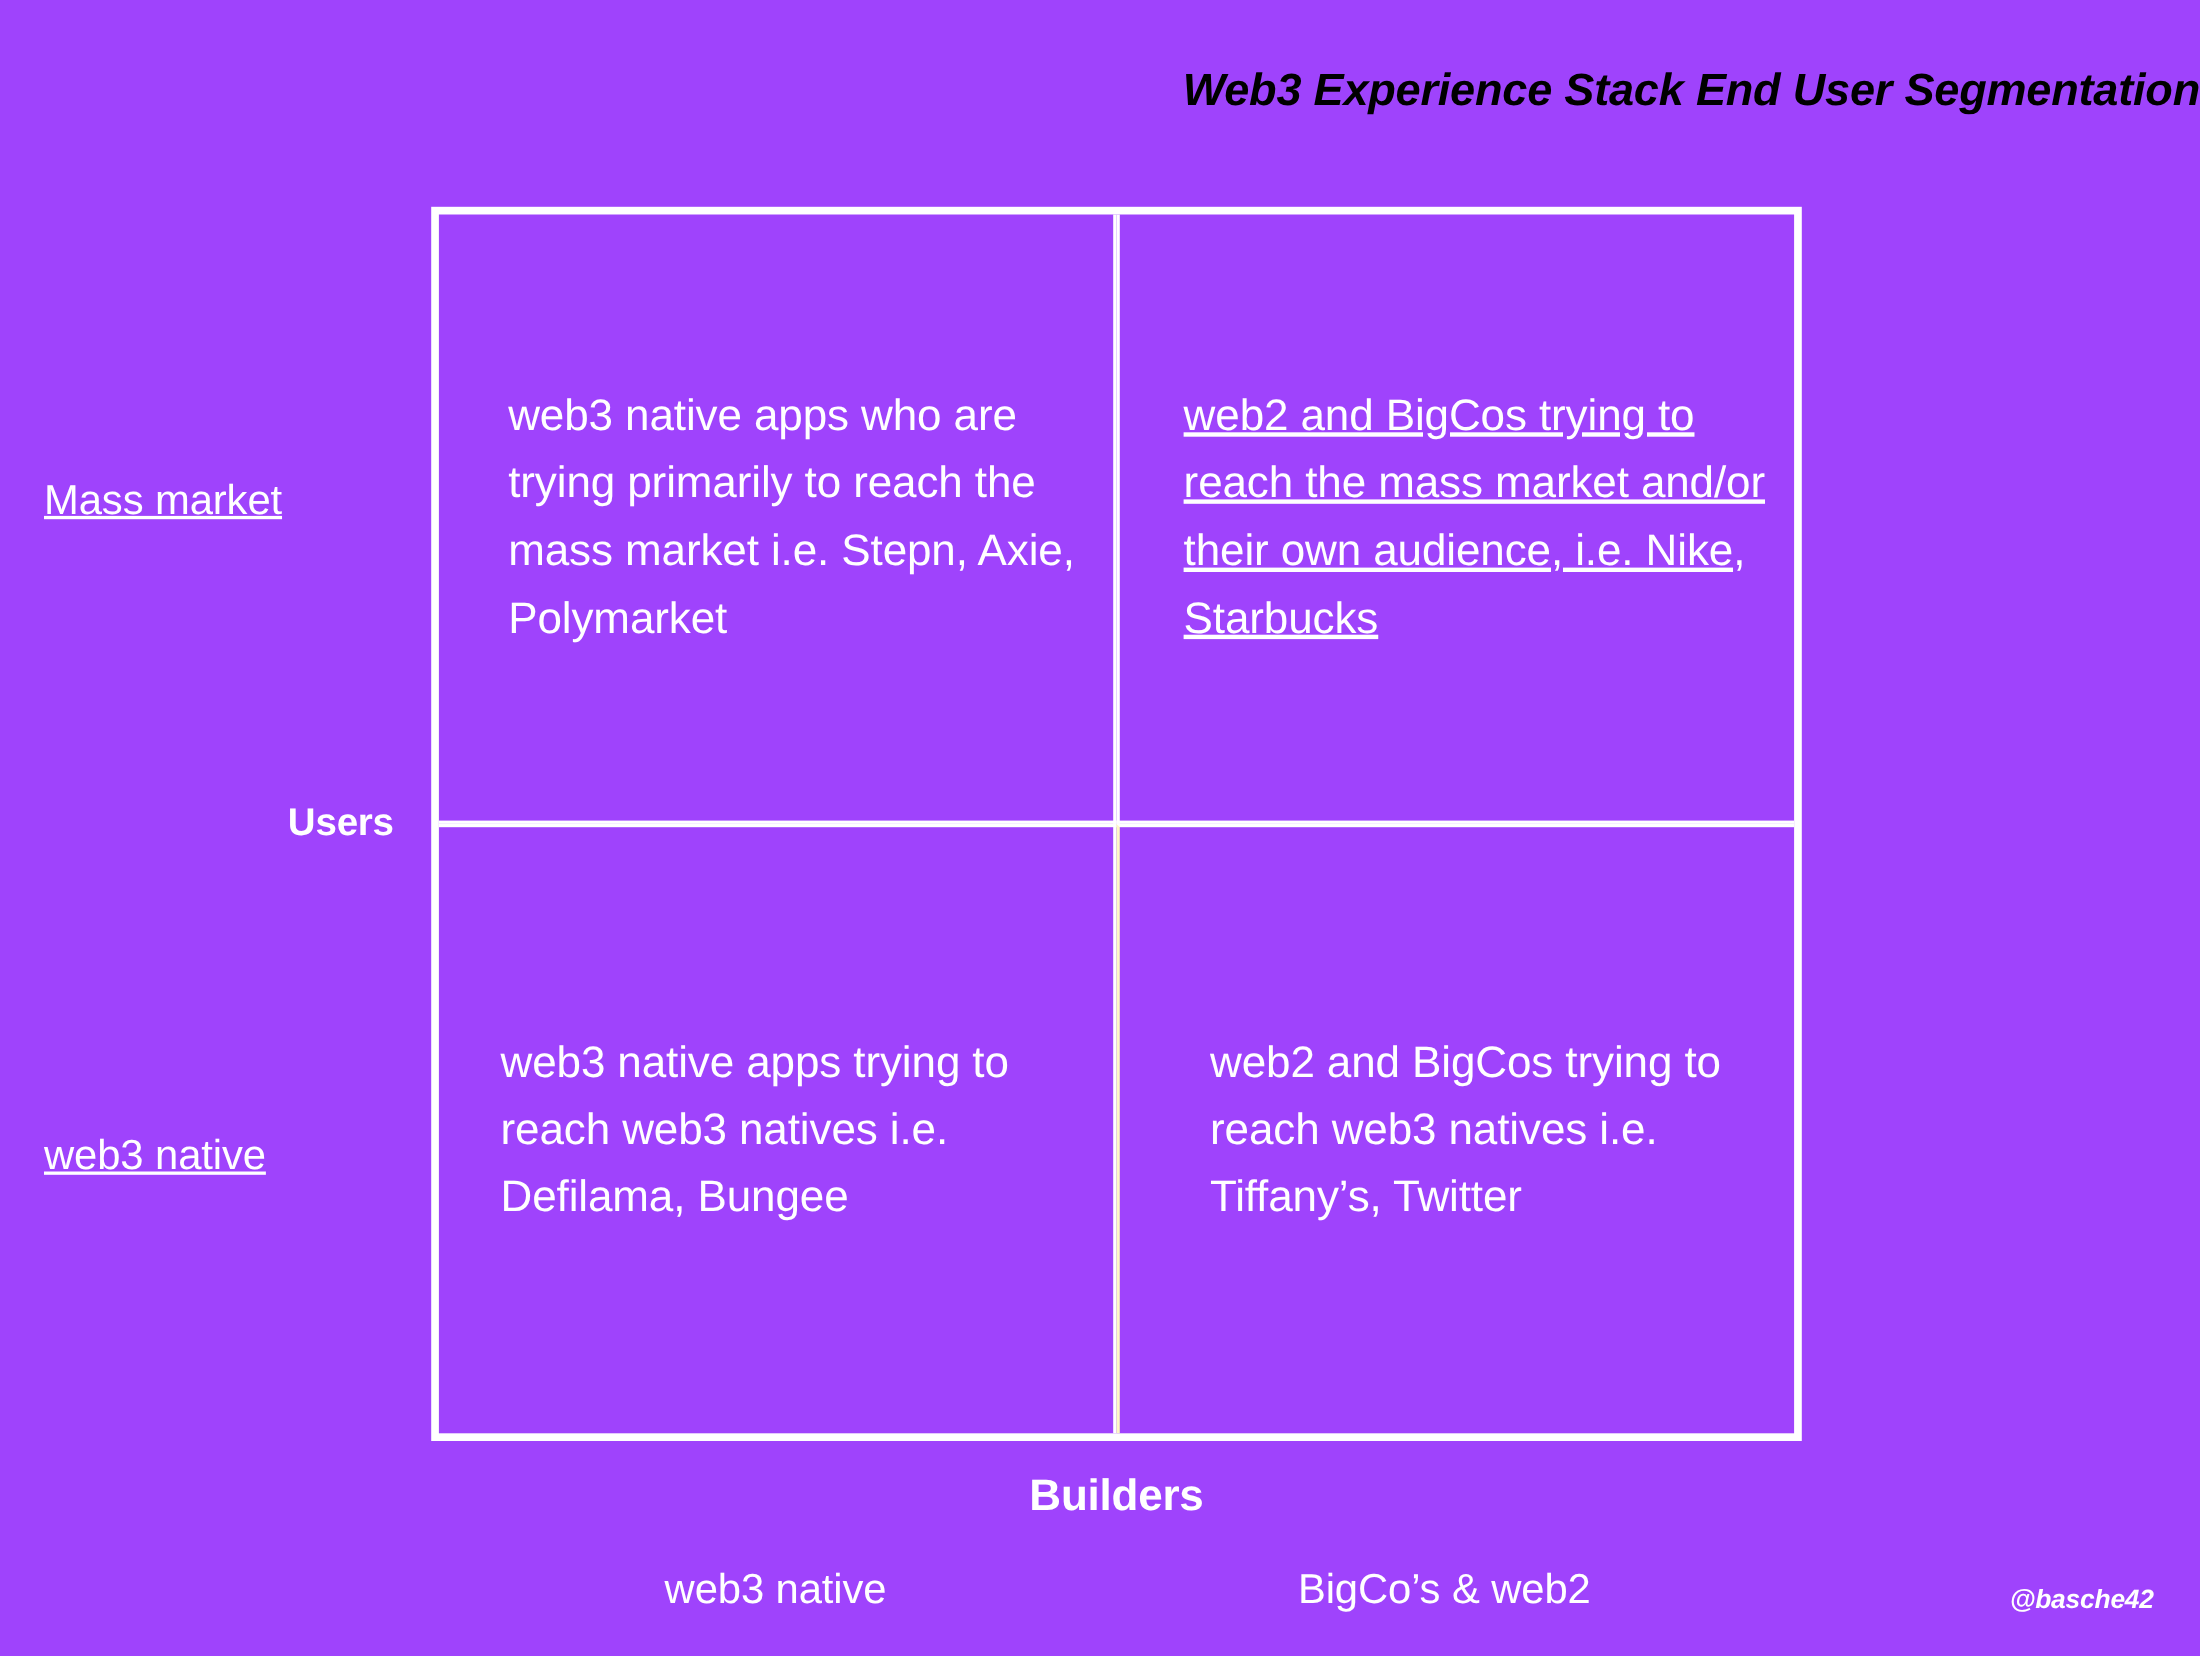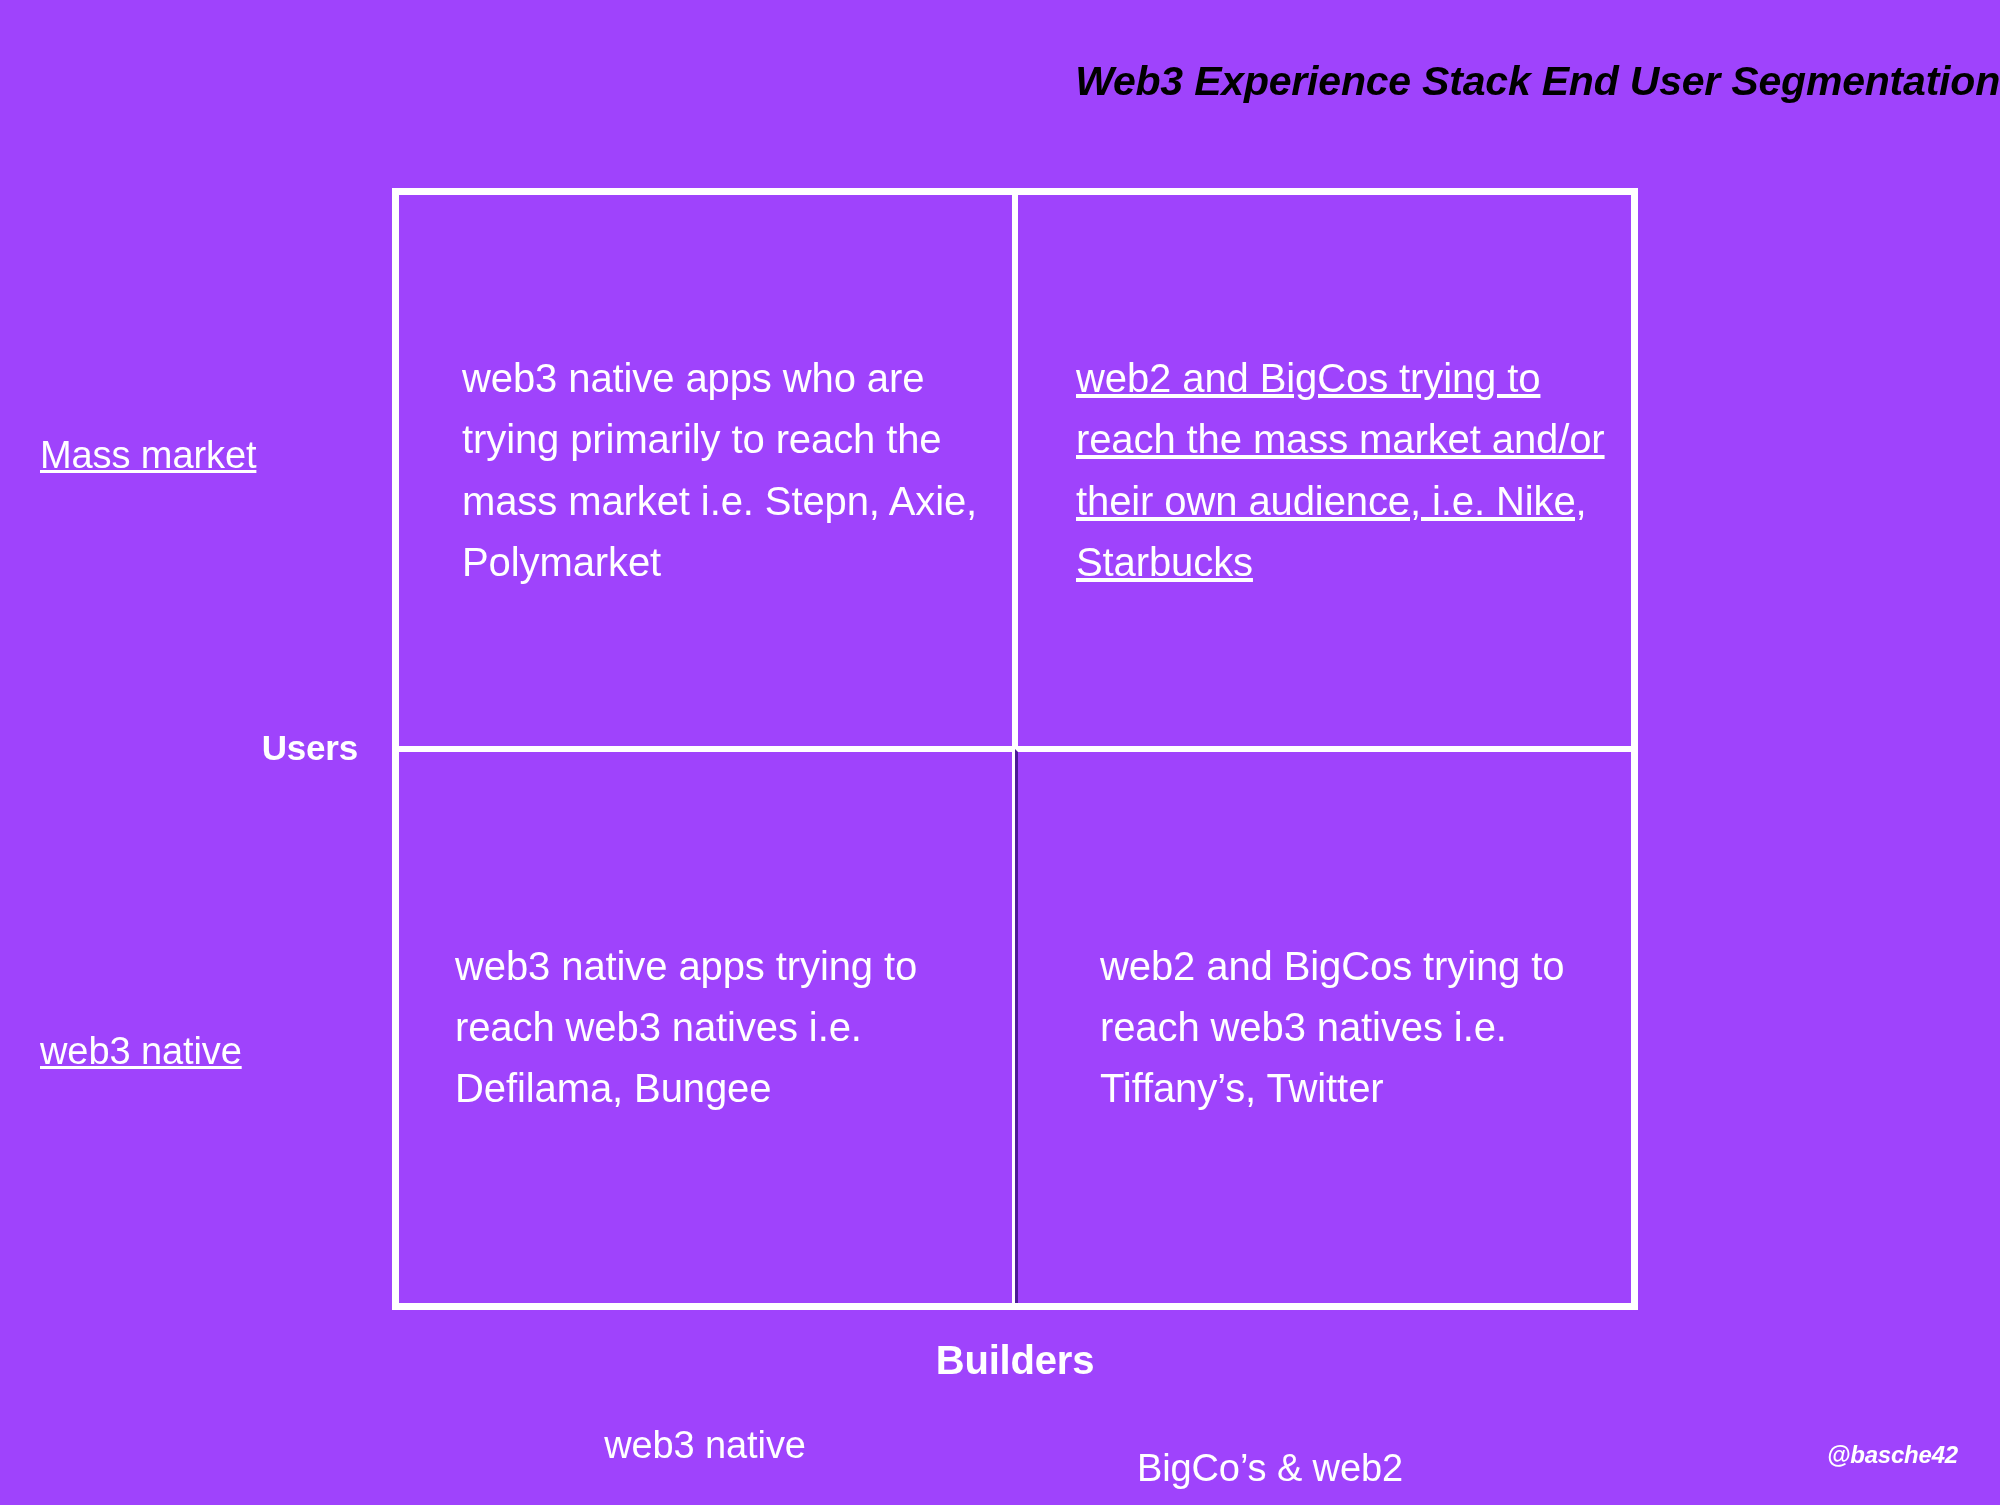--- a/index.html
+++ b/index.html
@@ -54,21 +54,21 @@
     font-size: 40px;
     line-height: 1.53;
     font-weight: 400;
     letter-spacing: -0.1px;
     width: 100%;
   }
   
   .cell.q-tl { border-right: 3px solid #ffffff; border-bottom: 3px solid #ffffff; }
   .cell.q-tr { border-left: 3px solid #ffffff;  border-bottom: 3px solid #ffffff; }
   .cell.q-bl { border-right: 3px solid #ffffff; border-top: 3px solid #ffffff; }
-  .cell.q-br { border-left: 3px solid #4c1d95;  border-top: 3px solid #ffffff; }
+  .cell.q-br { border-left: 3px solid #fef9c3;  border-top: 3px solid #ffffff; }
 
   .q-tl .cell-inner { padding: 0 24px 0 63px; }
   .q-tr .cell-inner { padding: 0 24px 0 58px; text-decoration: underline; }
   .q-bl .cell-inner { padding: 0 24px 0 56px; }
   .q-br .cell-inner { padding: 0 24px 0 82px; }
 
   
   .y-axis-title {
     position: absolute;
     left: 0;
@@ -108,21 +108,21 @@
     position: absolute;
     top: 1424px;
     color: #ffffff;
     font-size: 38px;
     font-weight: 400;
     letter-spacing: -0.1px;
     white-space: nowrap;
     text-align: center;
   }
   .x-tick.left  { left: 392px;  width: 626px; }
-  .x-tick.right { left: 962px; width: 616px; margin-top: 23px; }
+  .x-tick.right { left: 1005px; width: 616px; }
 
   
   .watermark {
     position: absolute;
     right: 42px;
     bottom: 36px;
     color: #ffffff;
     font-size: 24px;
     font-weight: bold;
     font-style: italic;

